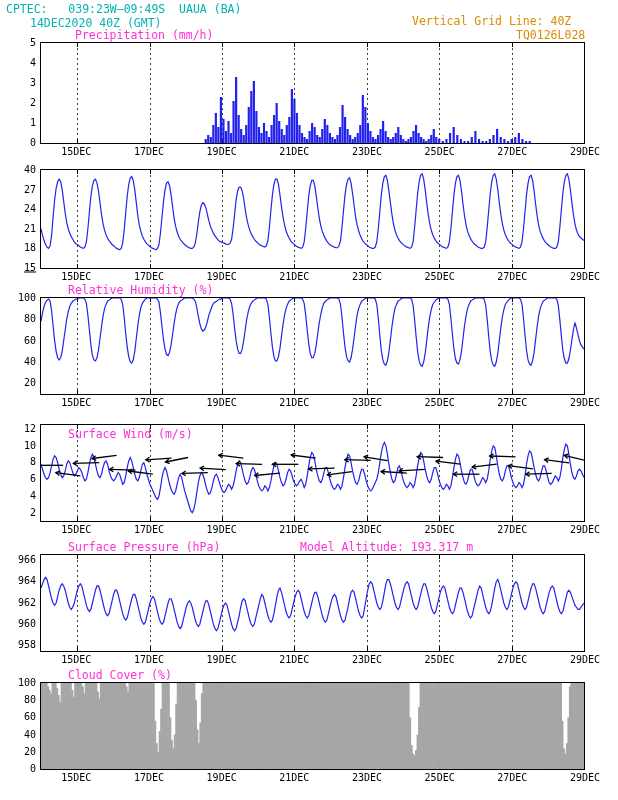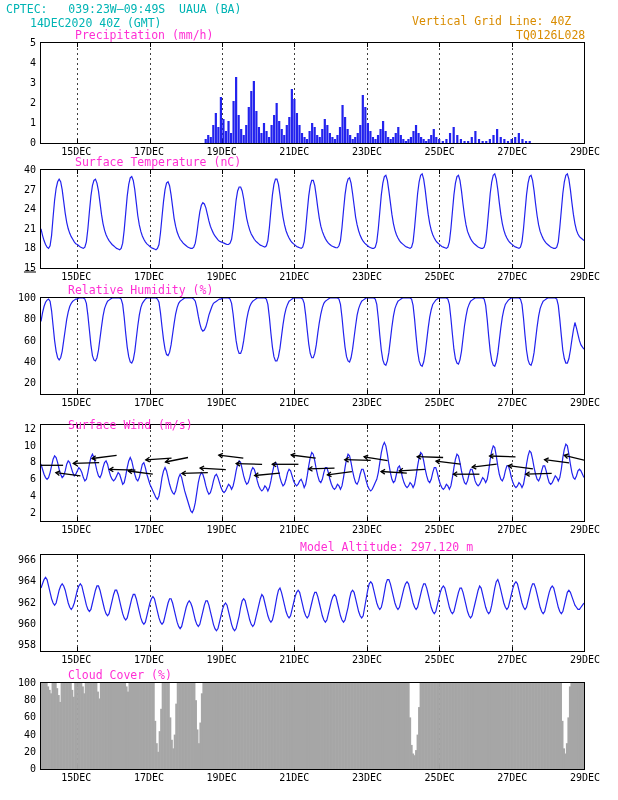--- a/index.html
+++ b/index.html
@@ -248,21 +248,20 @@
       <div class="ytick" style="top:80px;">1</div>
       <div class="ytick" style="top:60px;">2</div>
       <div class="ytick" style="top:40px;">3</div>
       <div class="ytick" style="top:20px;">4</div>
       <div class="ytick" style="top:0px;">5</div>
     </div>
     <div class="xlabels" id="xlab-precip" style="left:0px; top:118px; width:618px; height:14px;"><div class="xlab" style="left: 76.3333px; top: 0px;">15DEC</div><div class="xlab" style="left: 149px; top: 0px;">17DEC</div><div class="xlab" style="left: 221.667px; top: 0px;">19DEC</div><div class="xlab" style="left: 294.333px; top: 0px;">21DEC</div><div class="xlab" style="left: 367px; top: 0px;">23DEC</div><div class="xlab" style="left: 439.667px; top: 0px;">25DEC</div><div class="xlab" style="left: 512.333px; top: 0px;">27DEC</div><div class="xlab" style="left: 585px; top: 0px;">29DEC</div></div>
   </div>
 
   <div class="panel" style="top:155px; height:130px;">
-    <div class="panel-title" style="left:75px; top:0px;">Surface Temperature (nC)</div>
     <div class="plotbox" id="box-temp" style="left:40px; top:14px; width:545px; height:100px;">
       <svg width="543" height="98" viewBox="0 0 543 98" id="svg-temp">
           <line x1="36.5" y1="0" x2="36.5" y2="98" class="gridline"></line>
           <line x1="109.5" y1="0" x2="109.5" y2="98" class="gridline"></line>
           <line x1="181.5" y1="0" x2="181.5" y2="98" class="gridline"></line>
           <line x1="253.5" y1="0" x2="253.5" y2="98" class="gridline"></line>
           <line x1="326.5" y1="0" x2="326.5" y2="98" class="gridline"></line>
           <line x1="398.5" y1="0" x2="398.5" y2="98" class="gridline"></line>
           <line x1="471.5" y1="0" x2="471.5" y2="98" class="gridline"></line>
           <line x1="36.5" y1="98" x2="36.5" y2="94" class="tickmark"></line>
@@ -329,21 +328,21 @@
       <div class="ytick" style="top:85.3px;">20</div>
       <div class="ytick" style="top:64.0px;">40</div>
       <div class="ytick" style="top:42.7px;">60</div>
       <div class="ytick" style="top:21.3px;">80</div>
       <div class="ytick" style="top:0px;">100</div>
     </div>
     <div class="xlabels" id="xlab-rh" style="left:0px; top:114px; width:618px; height:14px;"><div class="xlab" style="left: 76.3333px; top: 0px;">15DEC</div><div class="xlab" style="left: 149px; top: 0px;">17DEC</div><div class="xlab" style="left: 221.667px; top: 0px;">19DEC</div><div class="xlab" style="left: 294.333px; top: 0px;">21DEC</div><div class="xlab" style="left: 367px; top: 0px;">23DEC</div><div class="xlab" style="left: 439.667px; top: 0px;">25DEC</div><div class="xlab" style="left: 512.333px; top: 0px;">27DEC</div><div class="xlab" style="left: 585px; top: 0px;">29DEC</div></div>
   </div>
 
   <div class="panel" style="top:410px; height:128px;">
-    <div class="panel-title" style="left:68px; top:8px;">Surface Wind (m/s)</div>
+    <div class="panel-title" style="left:68px; top:17px;">Surface Wind (m/s)</div>
     <div class="plotbox" id="box-wind" style="left:40px; top:14px; width:545px; height:98px;">
       <svg width="543" height="96" viewBox="0 0 543 96" id="svg-wind">
           <line x1="36.5" y1="0" x2="36.5" y2="96" class="gridline"></line>
           <line x1="109.5" y1="0" x2="109.5" y2="96" class="gridline"></line>
           <line x1="181.5" y1="0" x2="181.5" y2="96" class="gridline"></line>
           <line x1="253.5" y1="0" x2="253.5" y2="96" class="gridline"></line>
           <line x1="326.5" y1="0" x2="326.5" y2="96" class="gridline"></line>
           <line x1="398.5" y1="0" x2="398.5" y2="96" class="gridline"></line>
           <line x1="471.5" y1="0" x2="471.5" y2="96" class="gridline"></line>
           <line x1="36.5" y1="96" x2="36.5" y2="92" class="tickmark"></line>
@@ -430,21 +429,22 @@
       <div class="ytick" style="top:70.9px;">4</div>
       <div class="ytick" style="top:54.2px;">6</div>
       <div class="ytick" style="top:37.4px;">8</div>
       <div class="ytick" style="top:20.6px;">10</div>
       <div class="ytick" style="top:3.9px;margin-left:44px;">12</div>
     </div>
     <div class="xlabels" id="xlab-wind" style="left:0px; top:114px; width:618px; height:14px;"><div class="xlab" style="left: 76.3333px; top: 0px;">15DEC</div><div class="xlab" style="left: 149px; top: 0px;">17DEC</div><div class="xlab" style="left: 221.667px; top: 0px;">19DEC</div><div class="xlab" style="left: 294.333px; top: 0px;">21DEC</div><div class="xlab" style="left: 367px; top: 0px;">23DEC</div><div class="xlab" style="left: 439.667px; top: 0px;">25DEC</div><div class="xlab" style="left: 512.333px; top: 0px;">27DEC</div><div class="xlab" style="left: 585px; top: 0px;">29DEC</div></div>
   </div>
 
   <div class="panel" style="top:540px; height:128px;">
-    <div class="panel-title" style="left:300px; top:0px;">Model Altitude: 297.120 m</div>
+    <div class="panel-title" style="left:68px; top:0px;">Surface Pressure (hPa)</div>
+    <div class="panel-title" style="left:300px; top:0px;">Model Altitude: 193.317 m</div>
     <div class="plotbox" id="box-pres" style="left:40px; top:14px; width:545px; height:98px;">
       <svg width="543" height="96" viewBox="0 0 543 96" id="svg-pres">
           <line x1="36.5" y1="0" x2="36.5" y2="96" class="gridline"></line>
           <line x1="109.5" y1="0" x2="109.5" y2="96" class="gridline"></line>
           <line x1="181.5" y1="0" x2="181.5" y2="96" class="gridline"></line>
           <line x1="253.5" y1="0" x2="253.5" y2="96" class="gridline"></line>
           <line x1="326.5" y1="0" x2="326.5" y2="96" class="gridline"></line>
           <line x1="398.5" y1="0" x2="398.5" y2="96" class="gridline"></line>
           <line x1="471.5" y1="0" x2="471.5" y2="96" class="gridline"></line>
           <line x1="36.5" y1="96" x2="36.5" y2="92" class="tickmark"></line>

